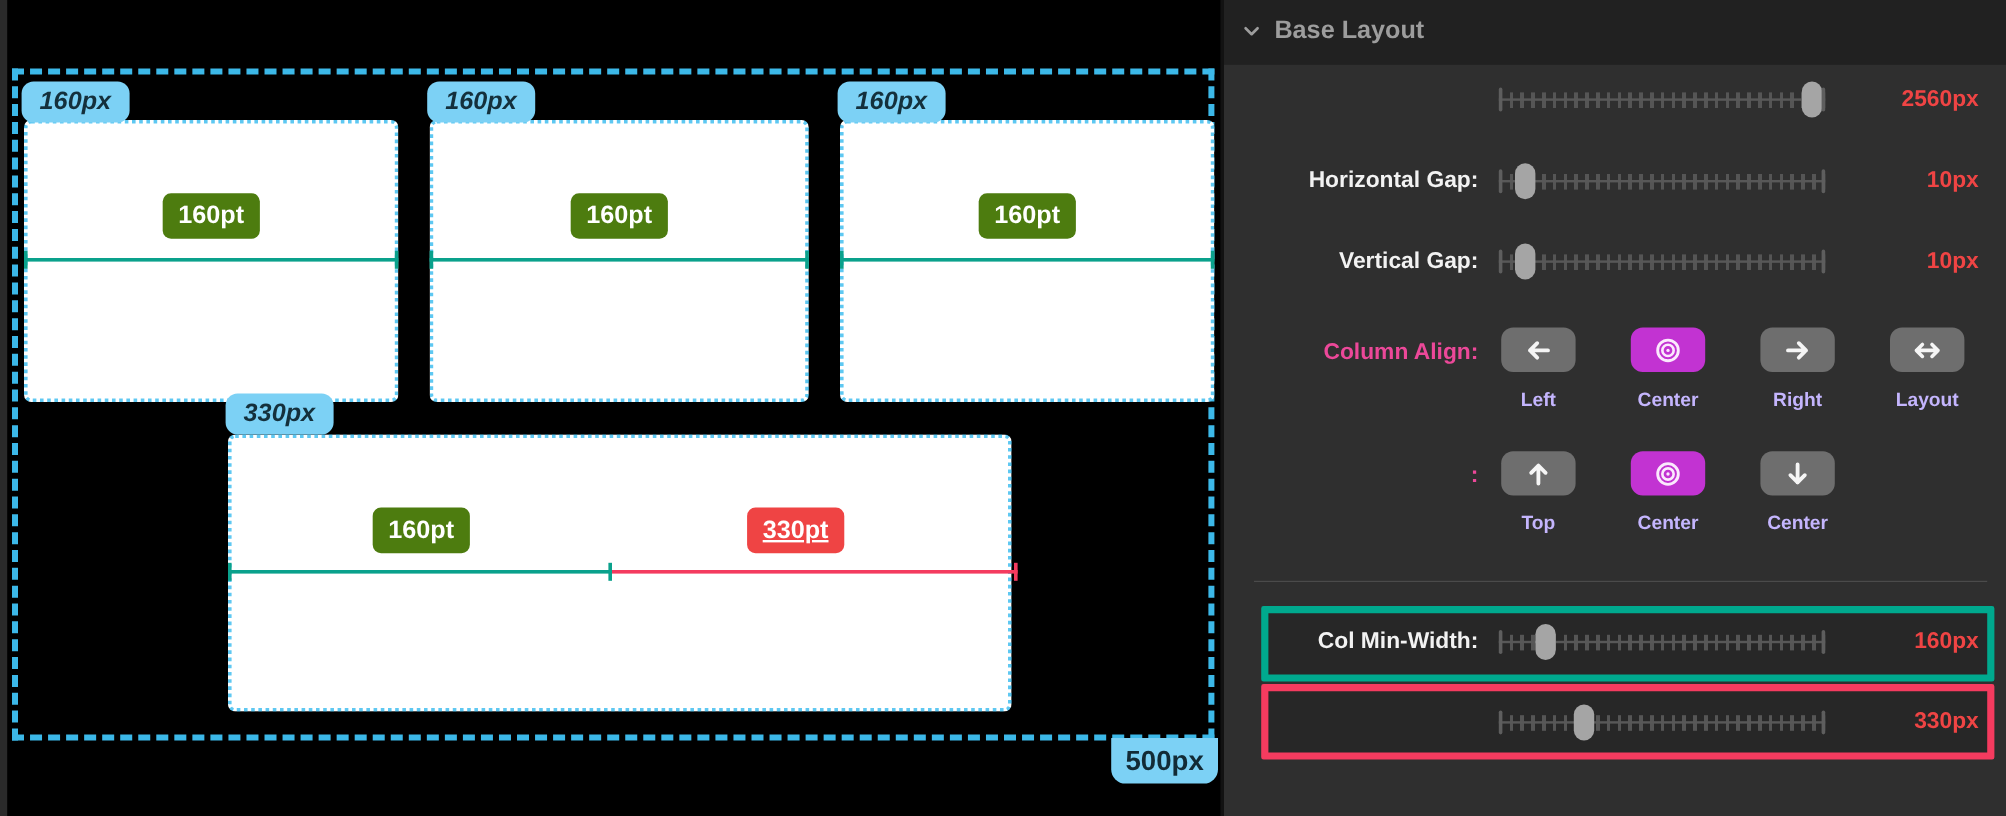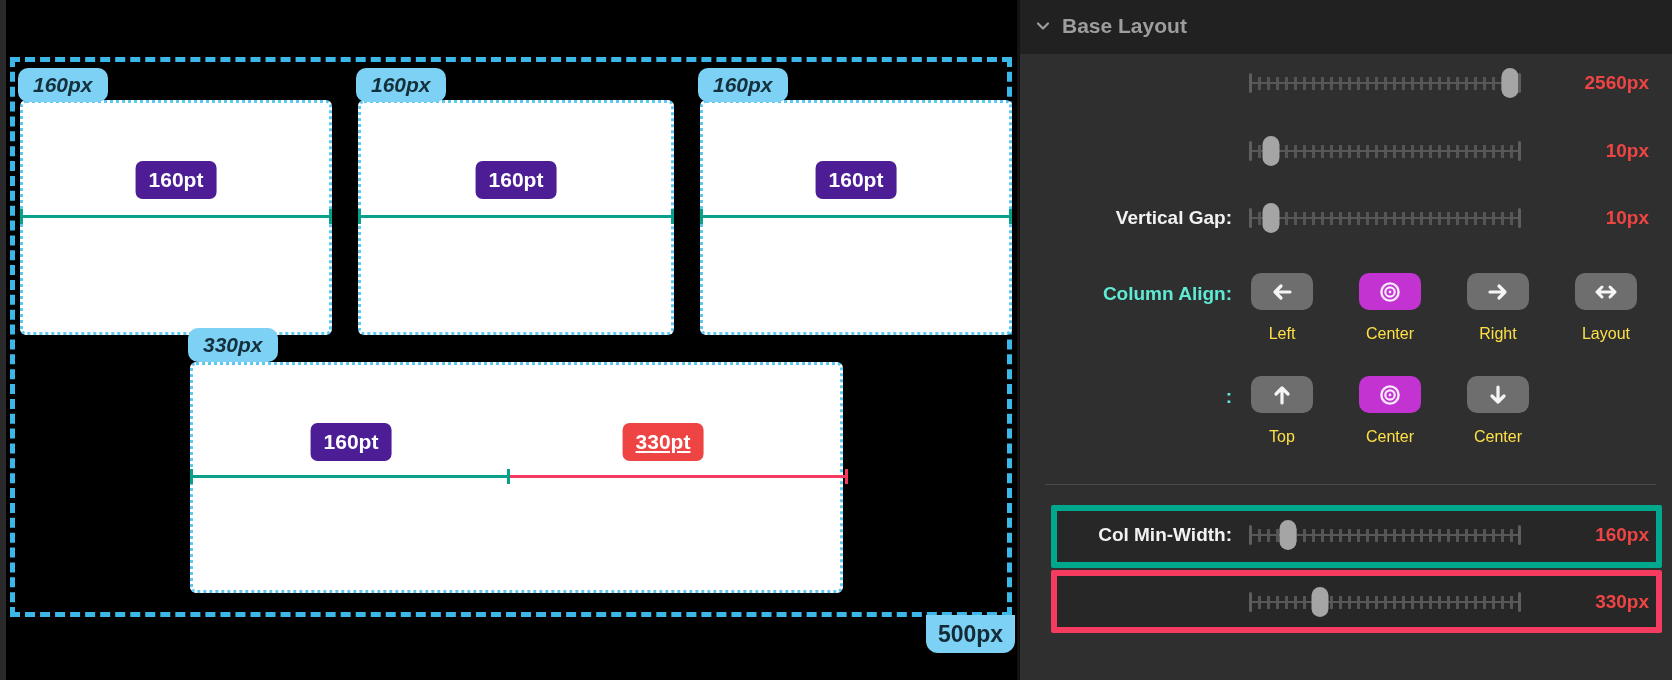--- a/index.html
+++ b/index.html
@@ -31,21 +31,21 @@
   .c1 { left:20px;  width:312px; }
   .c2 { left:358px; width:316px; }
   .c3 { left:700px; width:312px; }
 
   .wide-box { position:absolute; left:190px; top:362px; width:653px; height:231px;
               background:#fff; border:3px dotted #5ec8f2; border-radius:6px; z-index:2; }
 
   .pt-badge { position:absolute; color:#fff; font-weight:600; font-size:21px;
               line-height:38px; height:38px; padding:0 13px; border-radius:7px;
               transform:translateX(-50%); z-index:3; }
-  .pt-teal { background:#4c1d95; }
+  .pt-teal { background:#4d7c0f; }
   .pt-pink { background:#ef4444;text-decoration:underline; }
   .col-box .pt-badge { left:50%; top:58px; }
 
   .m-line { position:absolute; height:3px; background:#0aa18c; z-index:2; }
   .m-line::before, .m-line::after { content:""; position:absolute; width:3px; height:15px;
               top:-6px; background:inherit; }
   .m-line::before { left:0; } .m-line::after { right:0; }
   .col-box .m-line { left:-3px; right:-3px; top:112px; }
 
   .seg { position:absolute; height:3px; top:110px; z-index:2; }
@@ -78,27 +78,27 @@
            background:#a5a5a5; transform:translate(-50%,-50%); cursor:grab; }
 
   .hl-box { position:absolute; left:31px; width:611px; height:63px; background:#272727;
             border-radius:2px; z-index:0; }
   .hl-teal { top:505px; border:6px solid #00a98e; }
   .hl-pink { top:570px; border:6px solid #f53b5f; }
   .srow.over { z-index:1; }
 
   .h-divider { position:absolute; left:25px; top:484px; width:611px; height:1px; background:#4b4b4b; }
 
-  .alabel { position:absolute; left:0; width:212px; text-align:right; color:#5eead4;
+  .alabel { position:absolute; left:0; width:212px; text-align:right; color:#ec4899;
             font-size:19px; font-weight:600; }
   .abtn { position:absolute; width:62px; height:37px; border-radius:10px; background:#6e6e6e;
           border:none; display:flex; align-items:center; justify-content:center; cursor:pointer; }
   .abtn.active { background:#c233d2; }
-  .blabel { position:absolute; width:90px; text-align:center; color:#fde047; font-size:16px;
-            font-weight:400; }
+  .blabel { position:absolute; width:90px; text-align:center; color:#c4b5fd; font-size:16px;
+            font-weight:700; }
 </style>
 </head>
 <body>
 
 <div class="canvas">
   <div class="edge-strip"></div>
 
   <div class="dash-rect"></div>
 
   <span class="px-badge b-col1">160px</span>
@@ -143,20 +143,21 @@
   </div>
 
   <div class="srow" style="top:61px;">
     <div class="track">
       <div class="thumb" style="left: 96%;"></div>
     </div>
     <span class="svalue">2560px</span>
   </div>
 
   <div class="srow" style="top:129px;">
+    <span class="slabel">Horizontal Gap:</span>
     <div class="track">
       <div class="thumb" style="left: 8%;"></div>
     </div>
     <span class="svalue">10px</span>
   </div>
 
   <div class="srow" style="top:196px;">
     <span class="slabel">Vertical Gap:</span>
     <div class="track">
       <div class="thumb" style="left: 8%;"></div>

